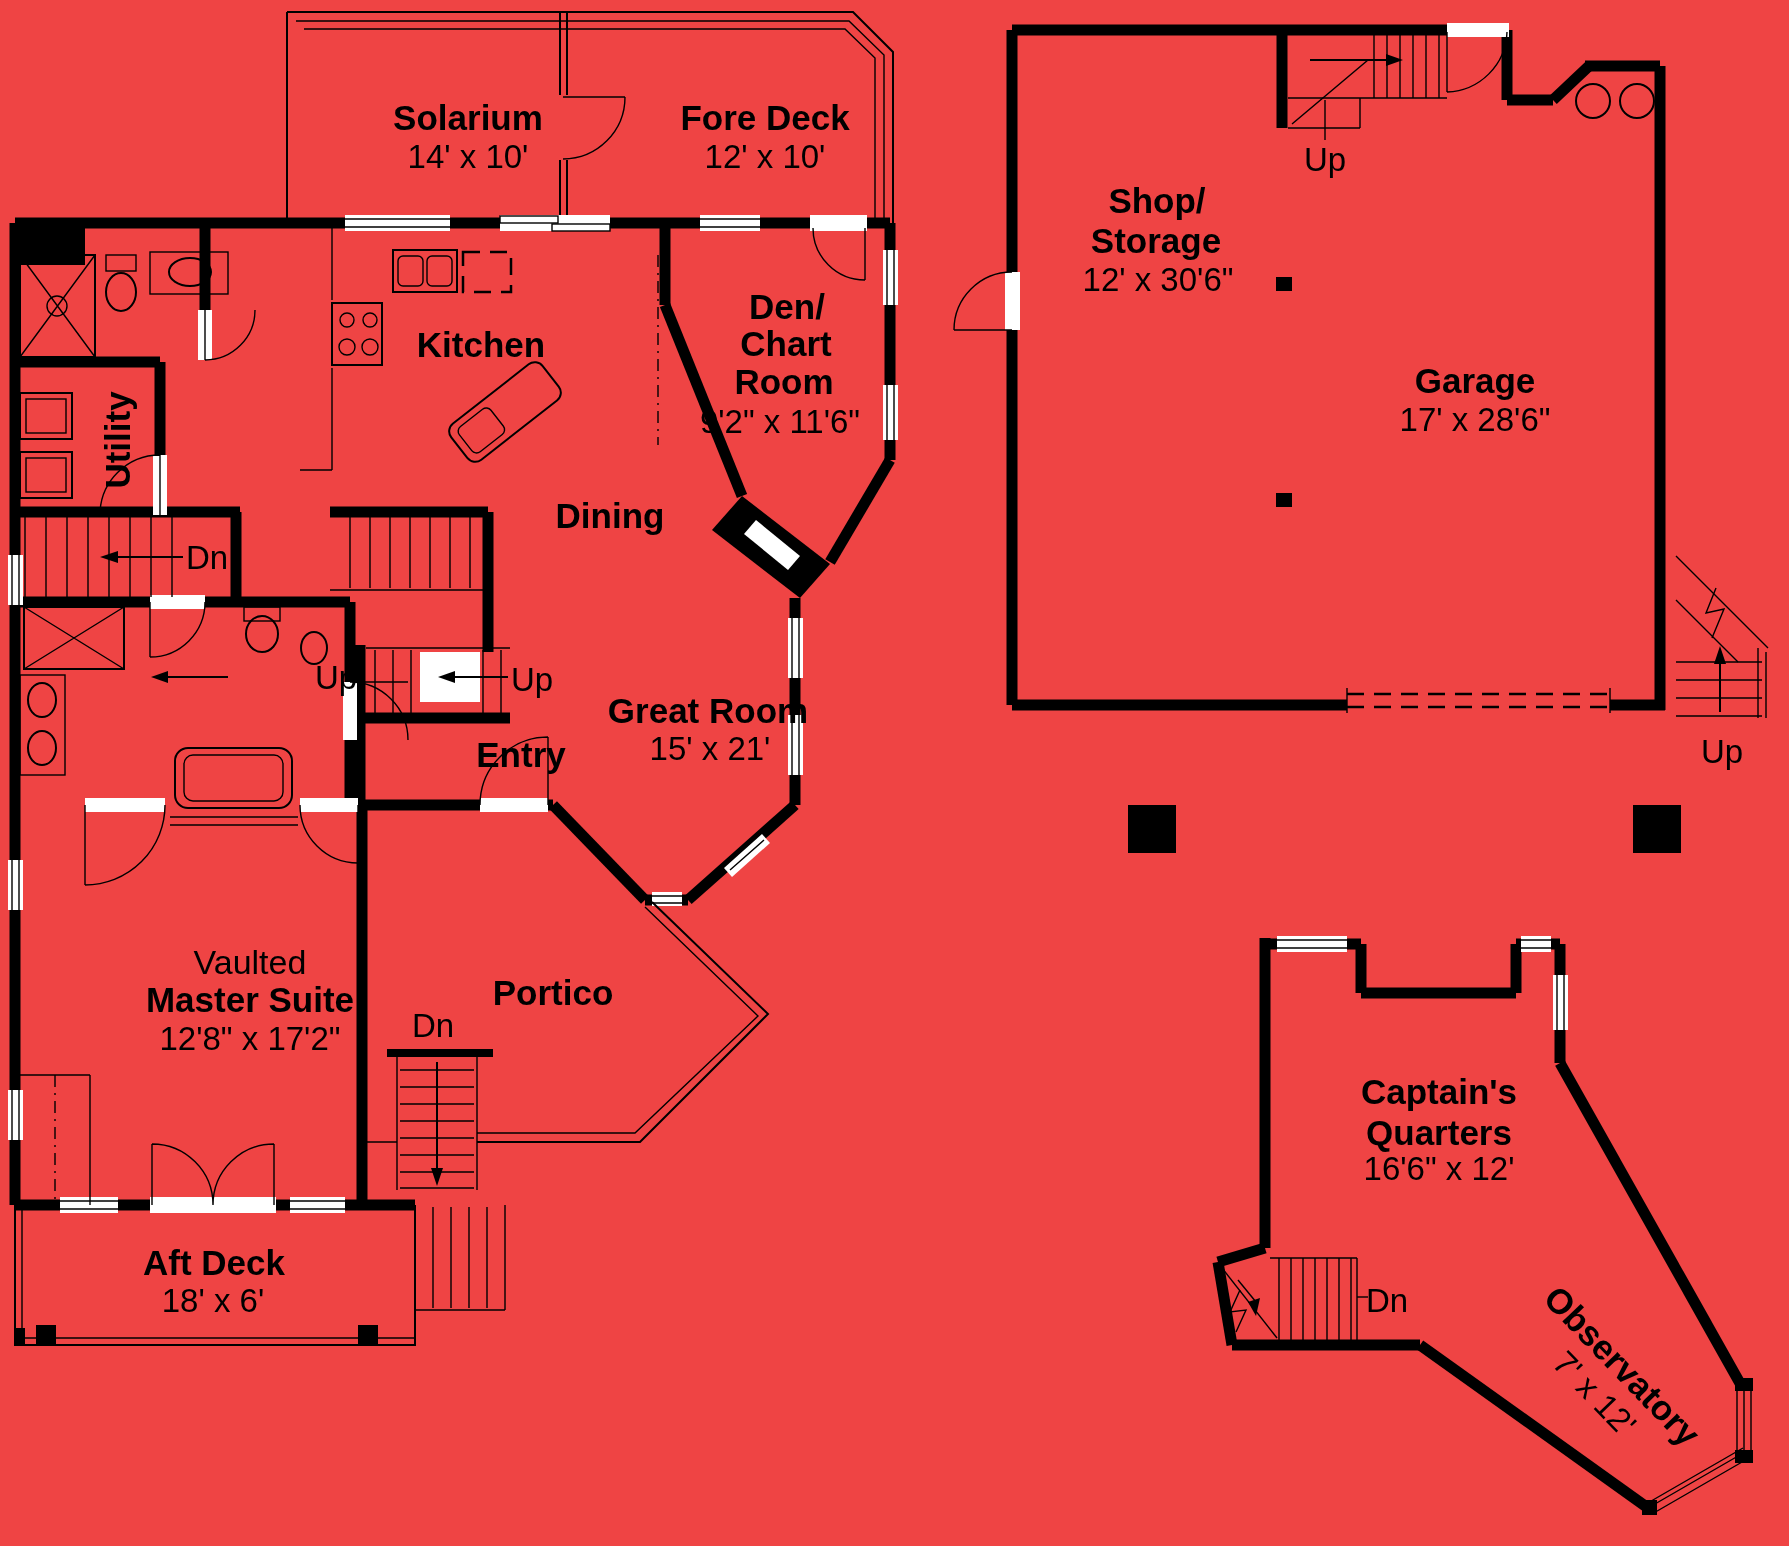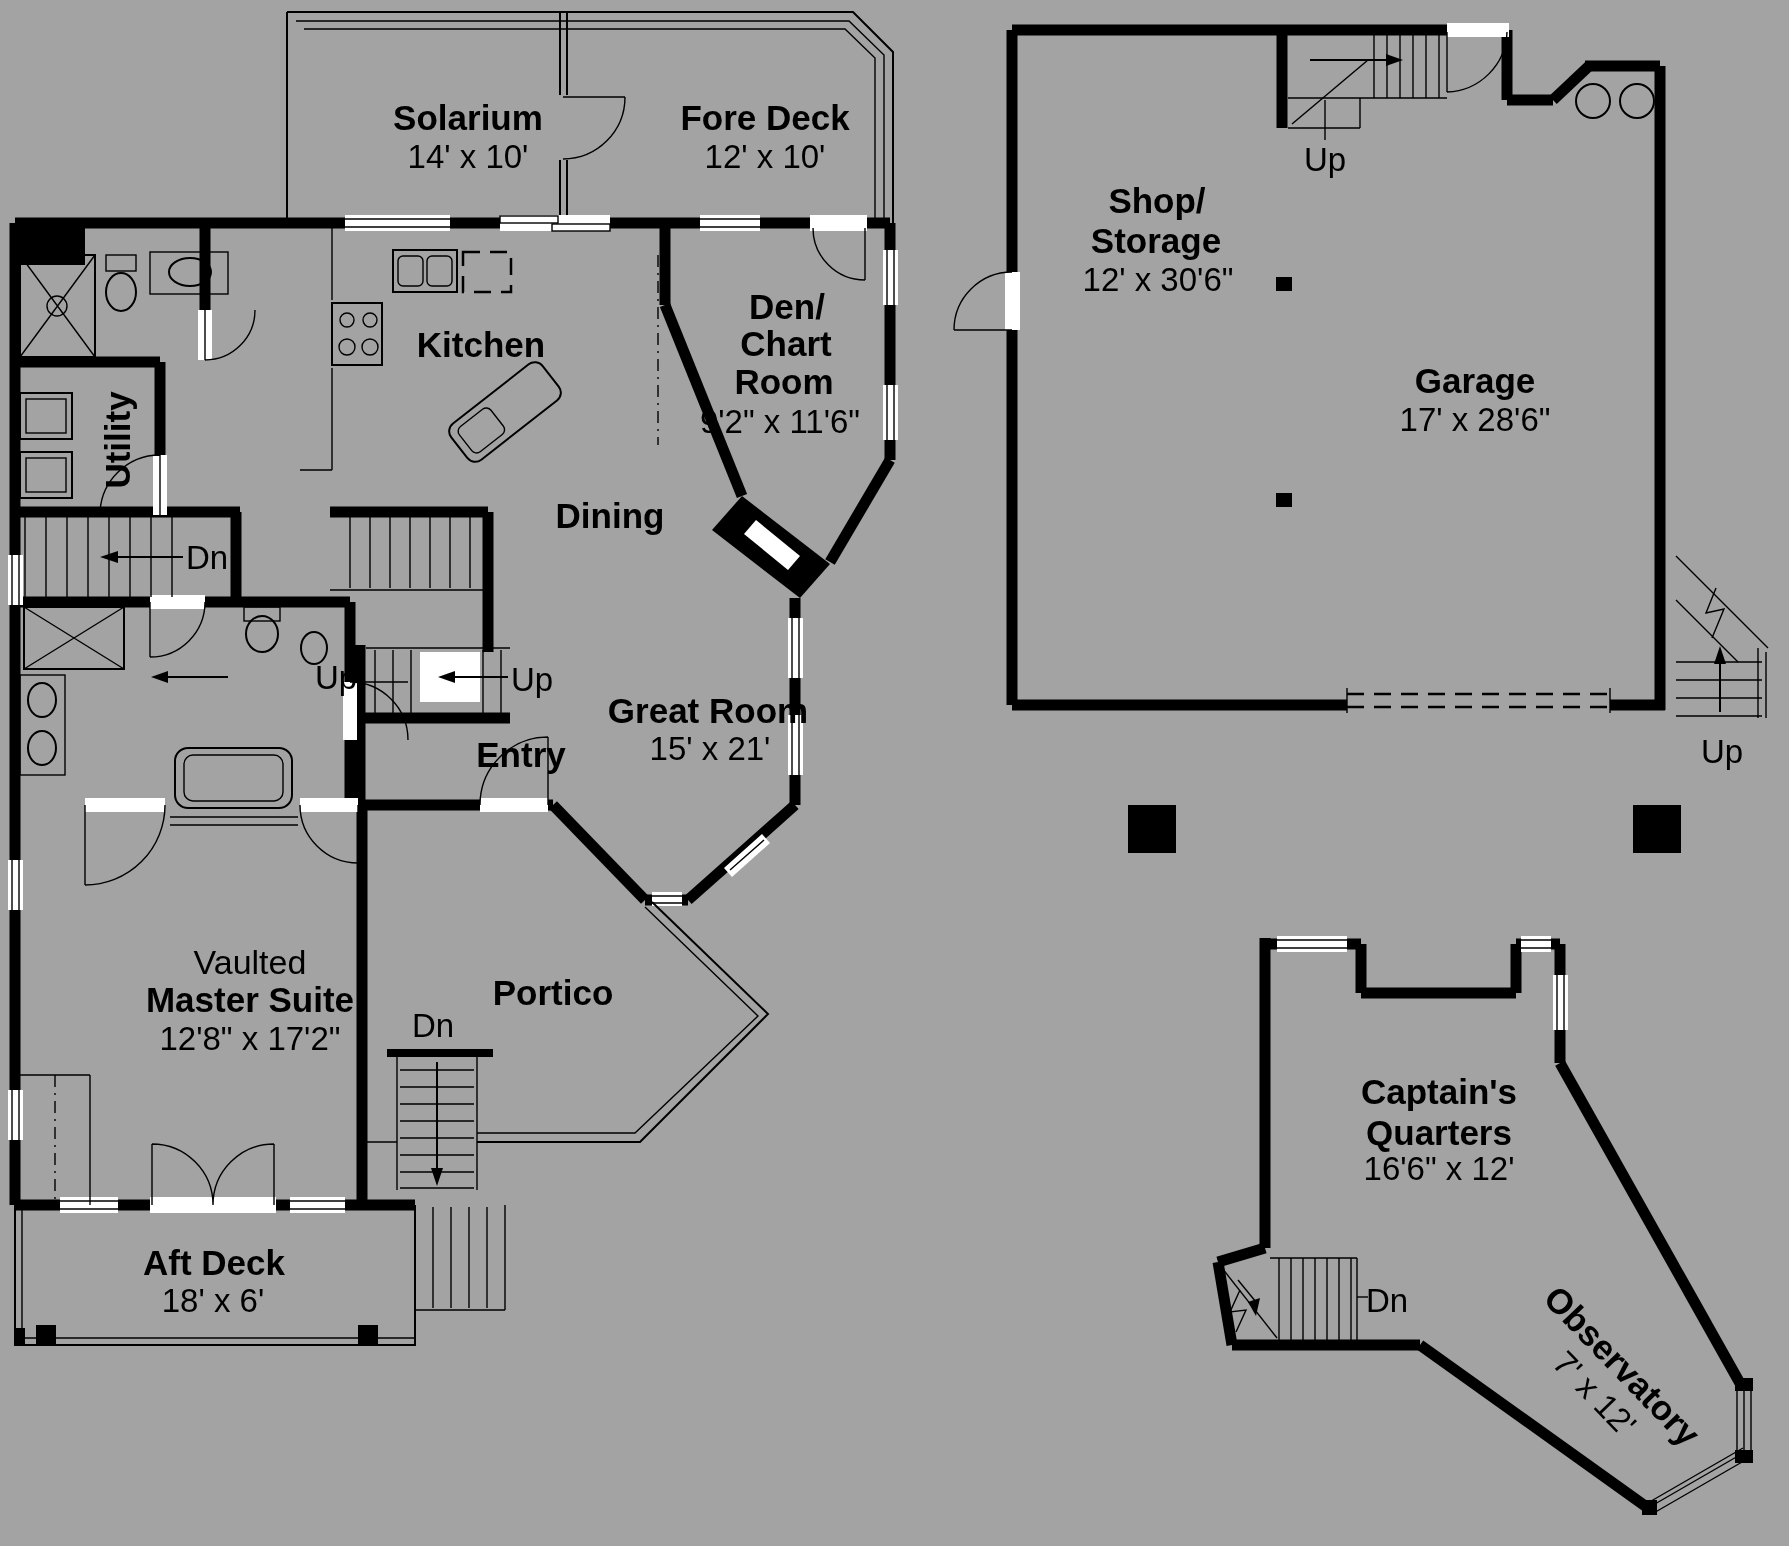--- a/index.html
+++ b/index.html
@@ -1,16 +1,16 @@
 <!DOCTYPE html>
 <html><head>
 <meta charset="utf-8">
 <style>
   html,body{margin:0;padding:0;background:#ffffff;}
-  .sheet{width:1789px;height:1546px;position:relative;background:#a3a3a3;}
+  .sheet{width:1789px;height:1546px;position:relative;background:#ef4444;}
   svg{display:block;}
   .wall{fill:none;stroke:#000;stroke-width:11;}
   .wall8{fill:none;stroke:#000;stroke-width:8;}
   .thin{fill:none;stroke:#000;stroke-width:2;}
   .thin1{fill:none;stroke:#000;stroke-width:1.4;}
   .dash{fill:none;stroke:#000;stroke-width:2.5;stroke-dasharray:17 10;}
   .dashdot{fill:none;stroke:#000;stroke-width:1.4;stroke-dasharray:12 6 2 6;}
   .blk{fill:#000;stroke:none;}
   .wht{fill:#fff;stroke:none;}
   .room-name{font-family:"Liberation Sans",sans-serif;font-weight:bold;font-size:35px;fill:#000;text-anchor:middle;}

